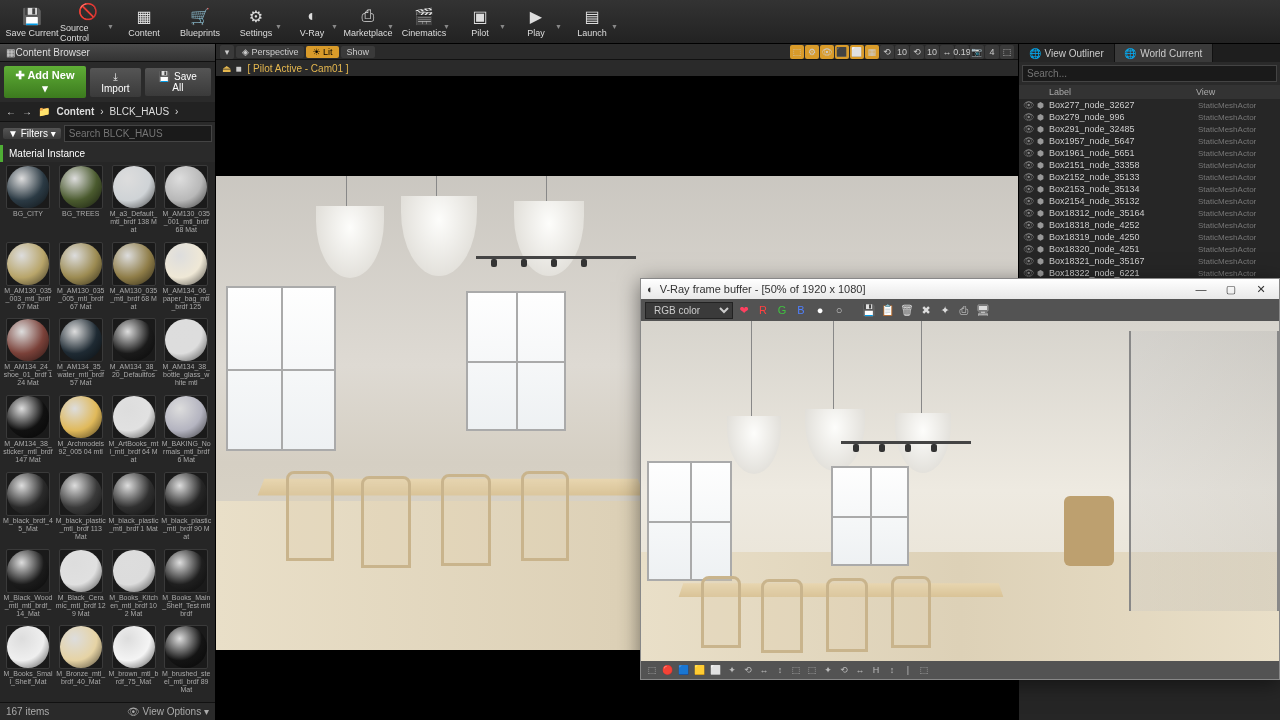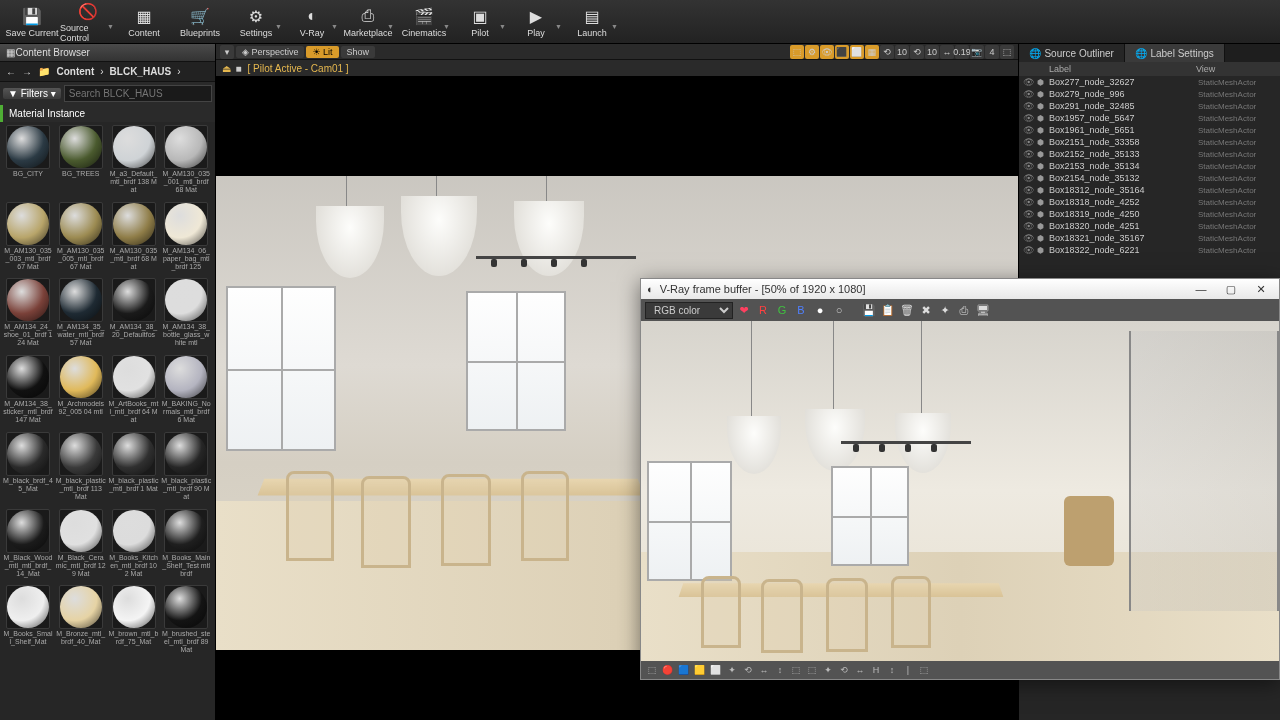--- a/index.html
+++ b/index.html
@@ -131,27 +131,32 @@
       <div>Launch</div>
       <div class="arr">▼</div>
     </div>
   </div>
 
 <div class="cb-panel">
   <div class="cb-head">
       <span>▦ </span>
       <span>Content Browser</span>
     </div>
+  <div class="cb-tools">
+    <button class="btn-green">✚ <span>Add New</span> ▾</button>
+    <button class="btn-grey">⤓ <span>Import</span></button>
+    <button class="btn-grey">💾 <span>Save All</span></button>
+  </div>
   <div class="cb-path">
     <span>←</span>
     <span>→</span>
     <span>📁</span>
     <span style="font-weight:bold">Content</span>
       <span>›</span>
-    <span style="font-weight:bold">BLCK_HAUS</span>
+    <span style="font-weight:normal">BLCK_HAUS</span>
       <span>›</span>
   </div>
   <div class="cb-filter">
     <span class="btn-grey" style="padding:0 5px">▼ <span>Filters</span> ▾</span>
     <input placeholder="Search BLCK_HAUS" style="">
   </div>
   <div class="cb-cat">Material Instance</div>
   <div class="thumbs" id="thumbs">
       <div class="thumb">
         <div class="th-img">
@@ -315,20 +320,24 @@
         </div>
         <div class="th-lbl">M_brown_mtl_brdf_75_Mat</div>
       </div>
       <div class="thumb">
         <div class="th-img">
           <div class="th-sphere" style="background:radial-gradient(circle at 35% 30%,rgba(255,255,255,.85),#141414 55%,#000 120%)"></div>
         </div>
         <div class="th-lbl">M_brushed_steel_mtl_brdf 89 Mat</div>
       </div>
     </div>
+  <div class="cb-foot">
+    <span>167 items</span>
+    <span>👁 <span>View Options</span> ▾</span>
+  </div>
 </div>
 
 <div class="viewport">
   <div class="vp-bar">
     <div class="vp-left">
       <span class="vp-ico">▾</span>
       <span class="vp-btn">◈ <span>Perspective</span></span>
       <span class="vp-btn on">☀ <span>Lit</span></span>
       <span class="vp-btn">Show</span>
     </div>
@@ -377,23 +386,24 @@
     <div class="chair" style="left:145px;top:400px;width:50px;height:92px"></div>
     <div class="chair" style="left:225px;top:398px;width:50px;height:92px"></div>
     <div class="chair" style="left:305px;top:395px;width:48px;height:90px"></div>
     <div style="position:absolute;left:0;top:0;right:0;height:100px;background:#000"></div>
     <div style="position:absolute;left:0;bottom:0;right:0;height:70px;background:#000"></div>
   </div>
 </div>
 
 <div class="outliner">
   <div class="ol-tabs">
-    <div class="ol-tab act">🌐 <span>Source Outliner</span></div>
-    <div class="ol-tab">🌐 <span>Label Settings</span></div>
-  </div>
+    <div class="ol-tab act">🌐 <span>View Outliner</span></div>
+    <div class="ol-tab">🌐 <span>World Current</span></div>
+  </div>
+  <div class="ol-search"><input placeholder="Search..." style=""></div>
   <div class="ol-hdr">
       <div class="c1"></div>
       <div class="c2">Label</div>
       <div class="c3">View</div>
     </div>
   <div class="ol-list" id="ollist">
       <div class="ol-row">
         <span class="eye">👁</span>
         <span class="ico">⬢</span>
         <span class="lbl">Box277_node_32627</span>

